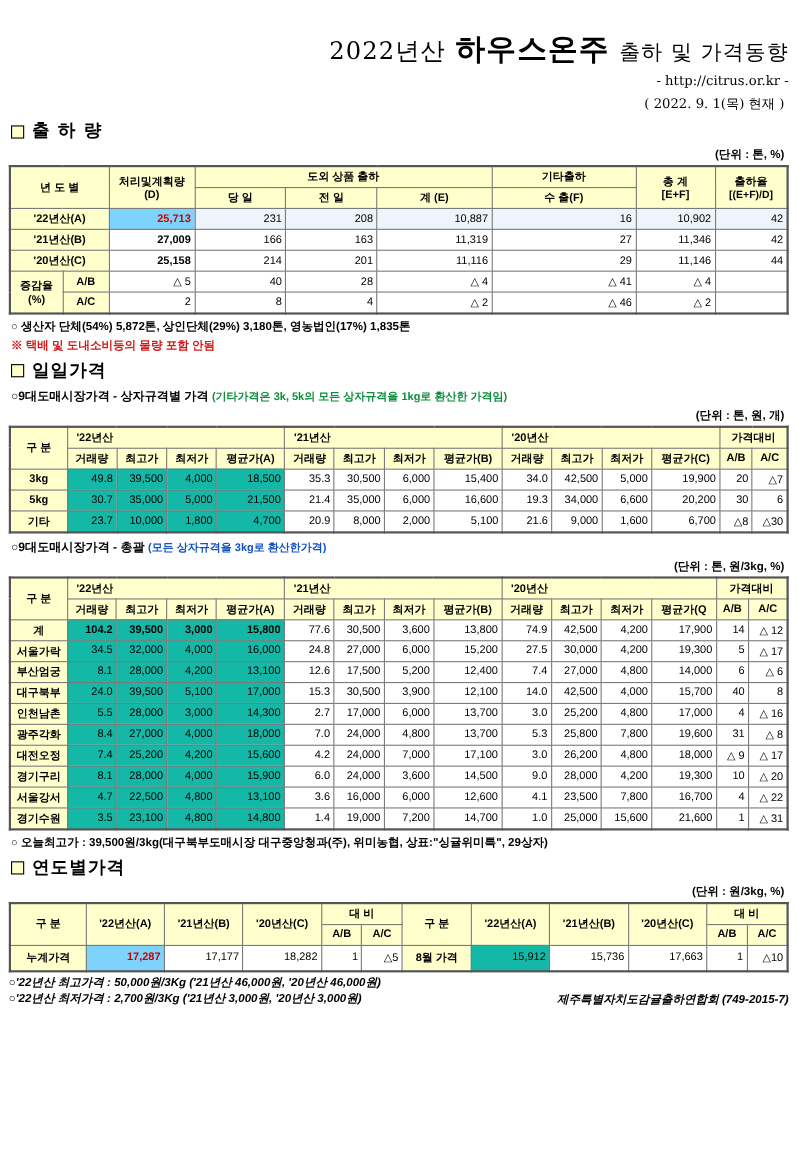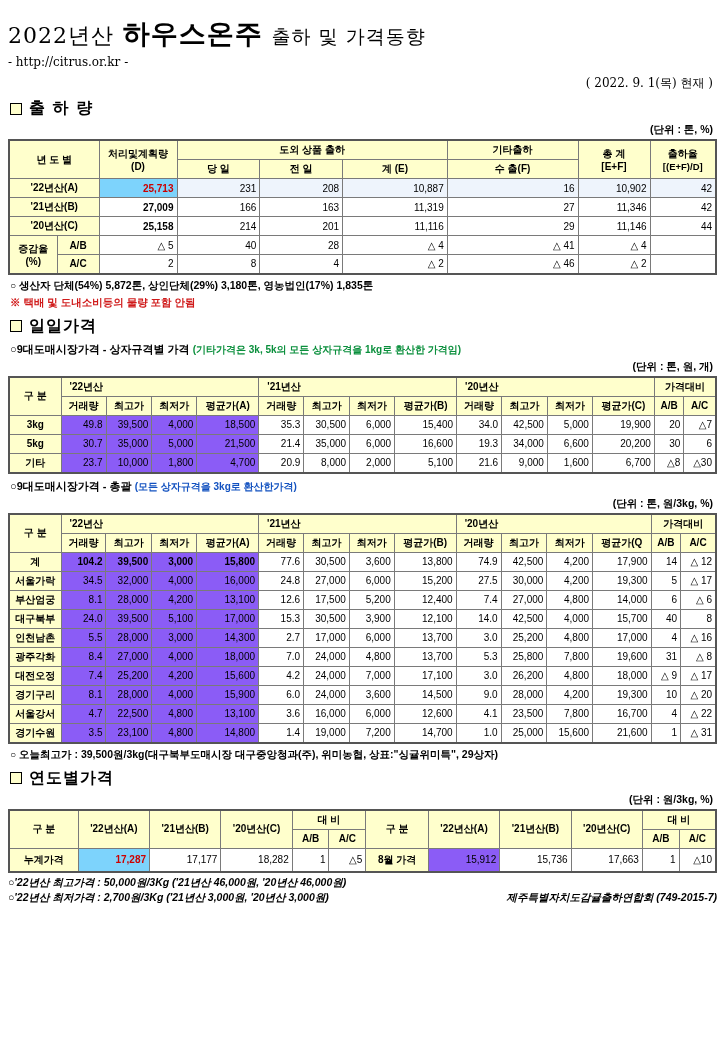--- a/index.html
+++ b/index.html
@@ -10,43 +10,43 @@
     background: #ffffff;
     font-family: "Liberation Sans", sans-serif;
     font-size: 10px;
     color: #000000;
     overflow: hidden;
   }
   .page { padding: 6px 8px 0 8px; position: relative; }
 
   
   .title-row {
-    text-align: left;
-    margin-top: 10px;
+    text-align: right;
+    margin-top: 21px;
     white-space: nowrap;
   }
   .t-year {
     font-family: "DejaVu Serif", serif;
     font-size: 22px;
     letter-spacing: 1px;
   }
   .t-main {
     font-family: "DejaVu Serif", serif;
     font-size: 27px;
     font-weight: bold;
     letter-spacing: 1px;
     margin: 0 6px;
   }
   .t-sub {
     font-family: "DejaVu Serif", serif;
     font-size: 19px;
     letter-spacing: 1px;
   }
   .url-row {
-    text-align: left;
+    text-align: right;
     font-size: 12px;
     margin-top: 3px;
     font-family: "DejaVu Serif", serif;
   }
   .date-row {
     text-align: right;
     font-size: 12px;
     margin-top: 6px;
     padding-right: 4px;
     font-family: "DejaVu Serif", serif;
@@ -87,21 +87,21 @@
     border: 1px solid #7a7a7a;
     padding: 2px 3px;
     text-align: center;
     white-space: nowrap;
     height: 19px;
   }
   .hdr { background: #ffffcc; font-weight: bold; }
   .lbl { background: #ffffcc; font-weight: bold; }
   .r { text-align: right; }
   .bold { font-weight: bold; }
-  .blue-cell { background: #8b5cf6; }
+  .blue-cell { background: #14b8a6; }
   .pink-cell { background: #7dd3fc; color: #cc0000; font-weight: bold; }
   .row-blue { background: #eef4fc; }
   .outer { border: 2px solid #555; }
 
   
   .bullet {
     font-size: 10.5px;
     margin: 4px 0 2px 2px;
     font-weight: bold;
   }

